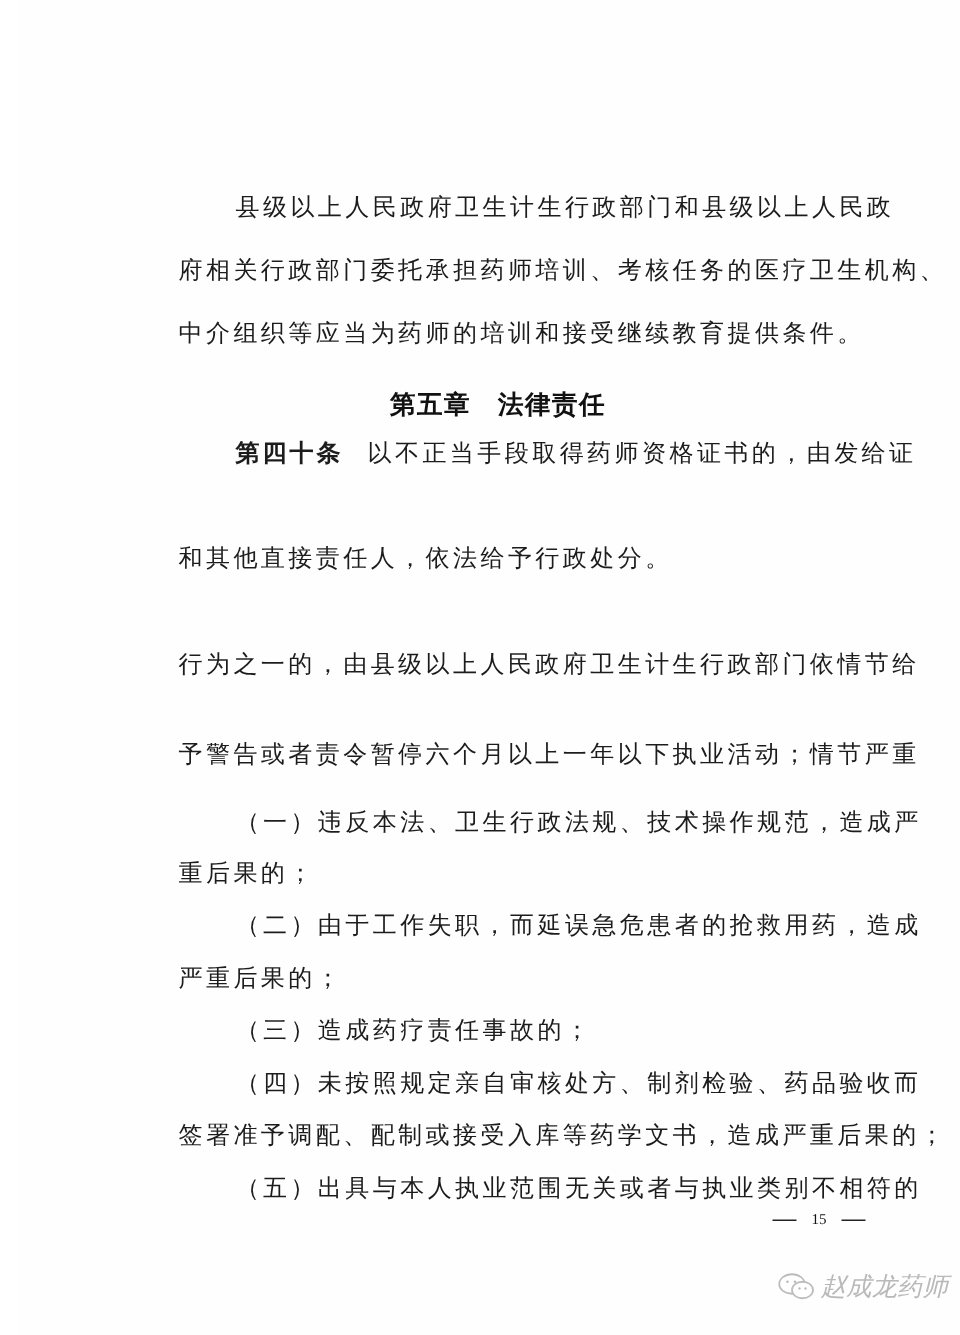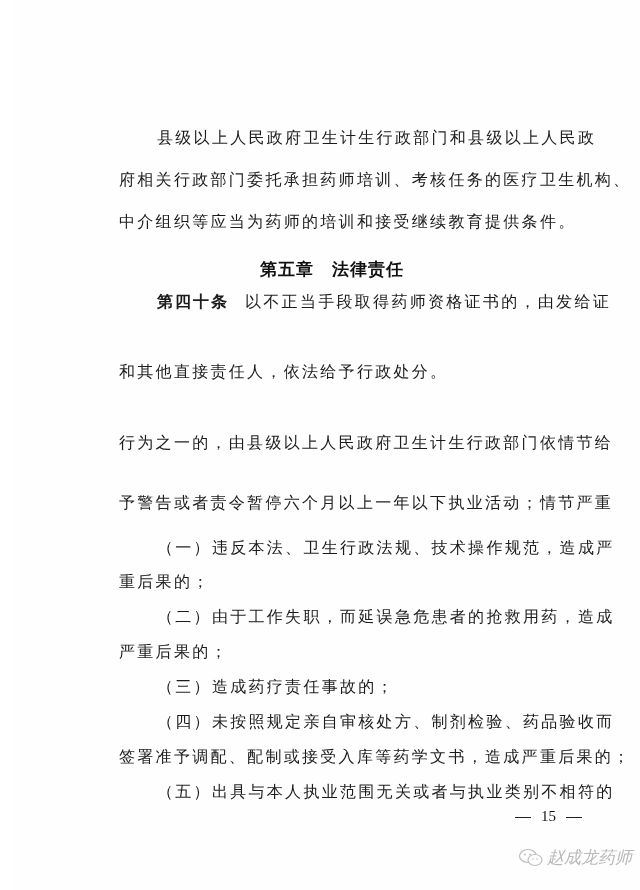--- a/index.html
+++ b/index.html
@@ -45,21 +45,21 @@
   .chapter .gap { display: inline-block; width: 18px; }
   .art {
     font-weight: bold;
     font-family: "DejaVu Sans", "Liberation Sans", sans-serif;
     letter-spacing: 2px;
   }
   .art-gap { display: inline-block; width: 16px; }
   .page-num {
     position: absolute;
     left: 493px; top: 808px;
-    font-size: 15px;
+    font-size: 10px;
     font-family: "Liberation Serif", serif;
     color: #111;
     white-space: nowrap;
   }
   .page-num .dash { display: inline-block; width: 16px; height: 1px; background: #222; vertical-align: middle; margin: 0 10px; }
   .watermark {
     position: absolute;
     left: 506px; top: 846px;
     display: flex; align-items: center;
     color: #b9b9b9;

